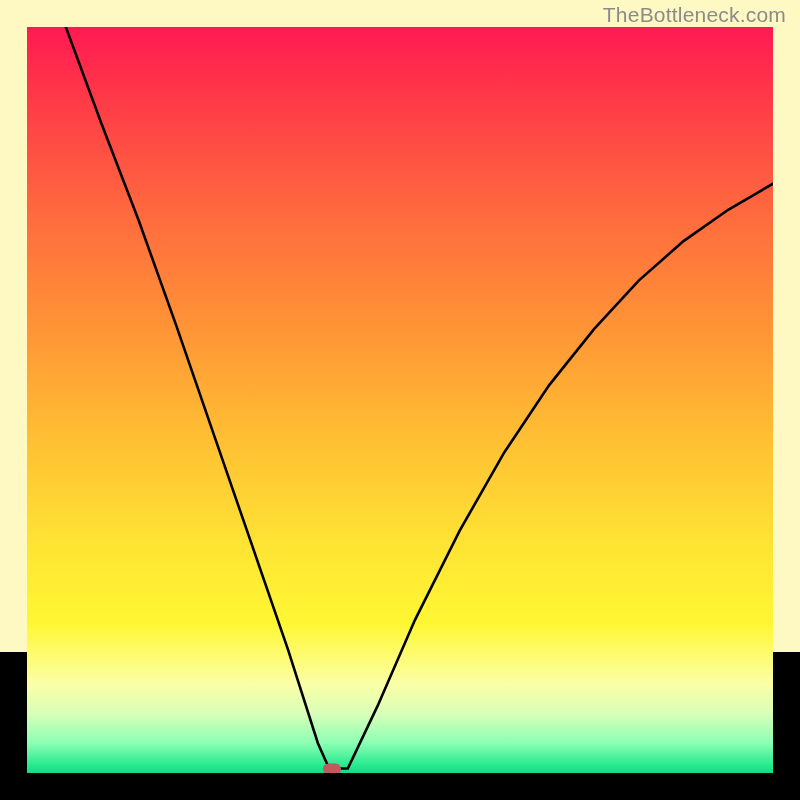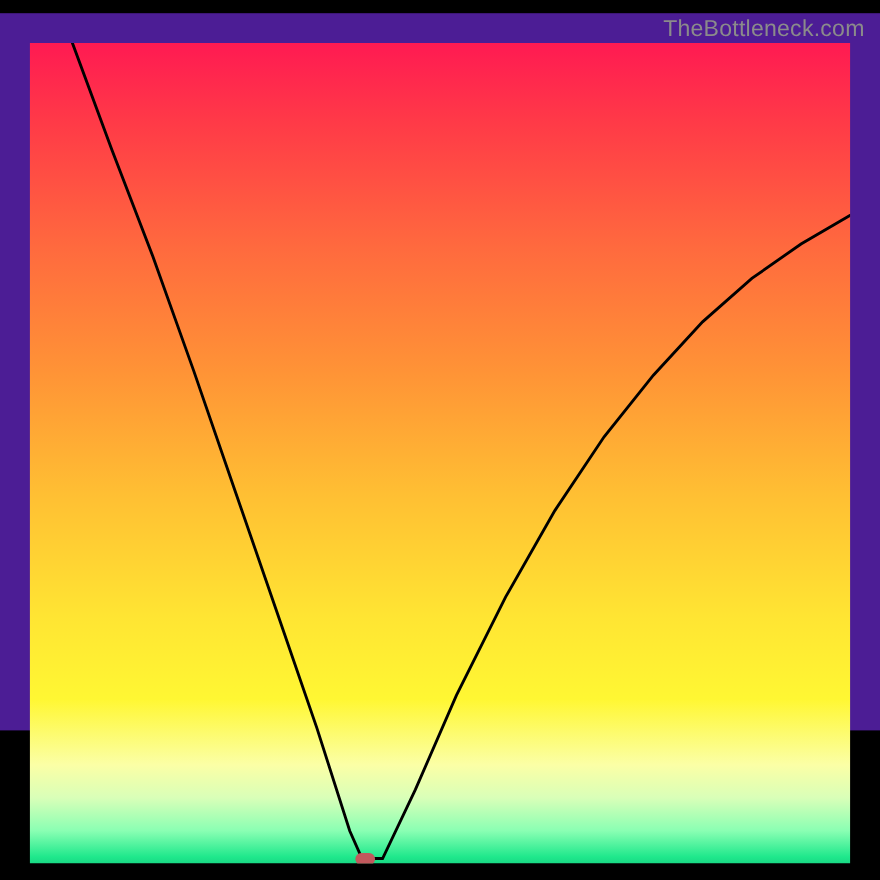--- a/index.html
+++ b/index.html
@@ -6,24 +6,24 @@
     margin: 0;
     padding: 0;
     width: 800px;
     height: 800px;
     background: #000;
     overflow: hidden;
   }
   .frame {
     position: absolute;
     left: 0;
-    top: 12px;
+    top: 0;
     width: 800px;
     height: 652px;
-    background: #4c1d95;
+    background: #fef9c3;
   }
   .plot {
     position: absolute;
     left: 27px;
     top: 27px;
     width: 746px;
     height: 746px;
     overflow: hidden;
   }
   .gradient {

